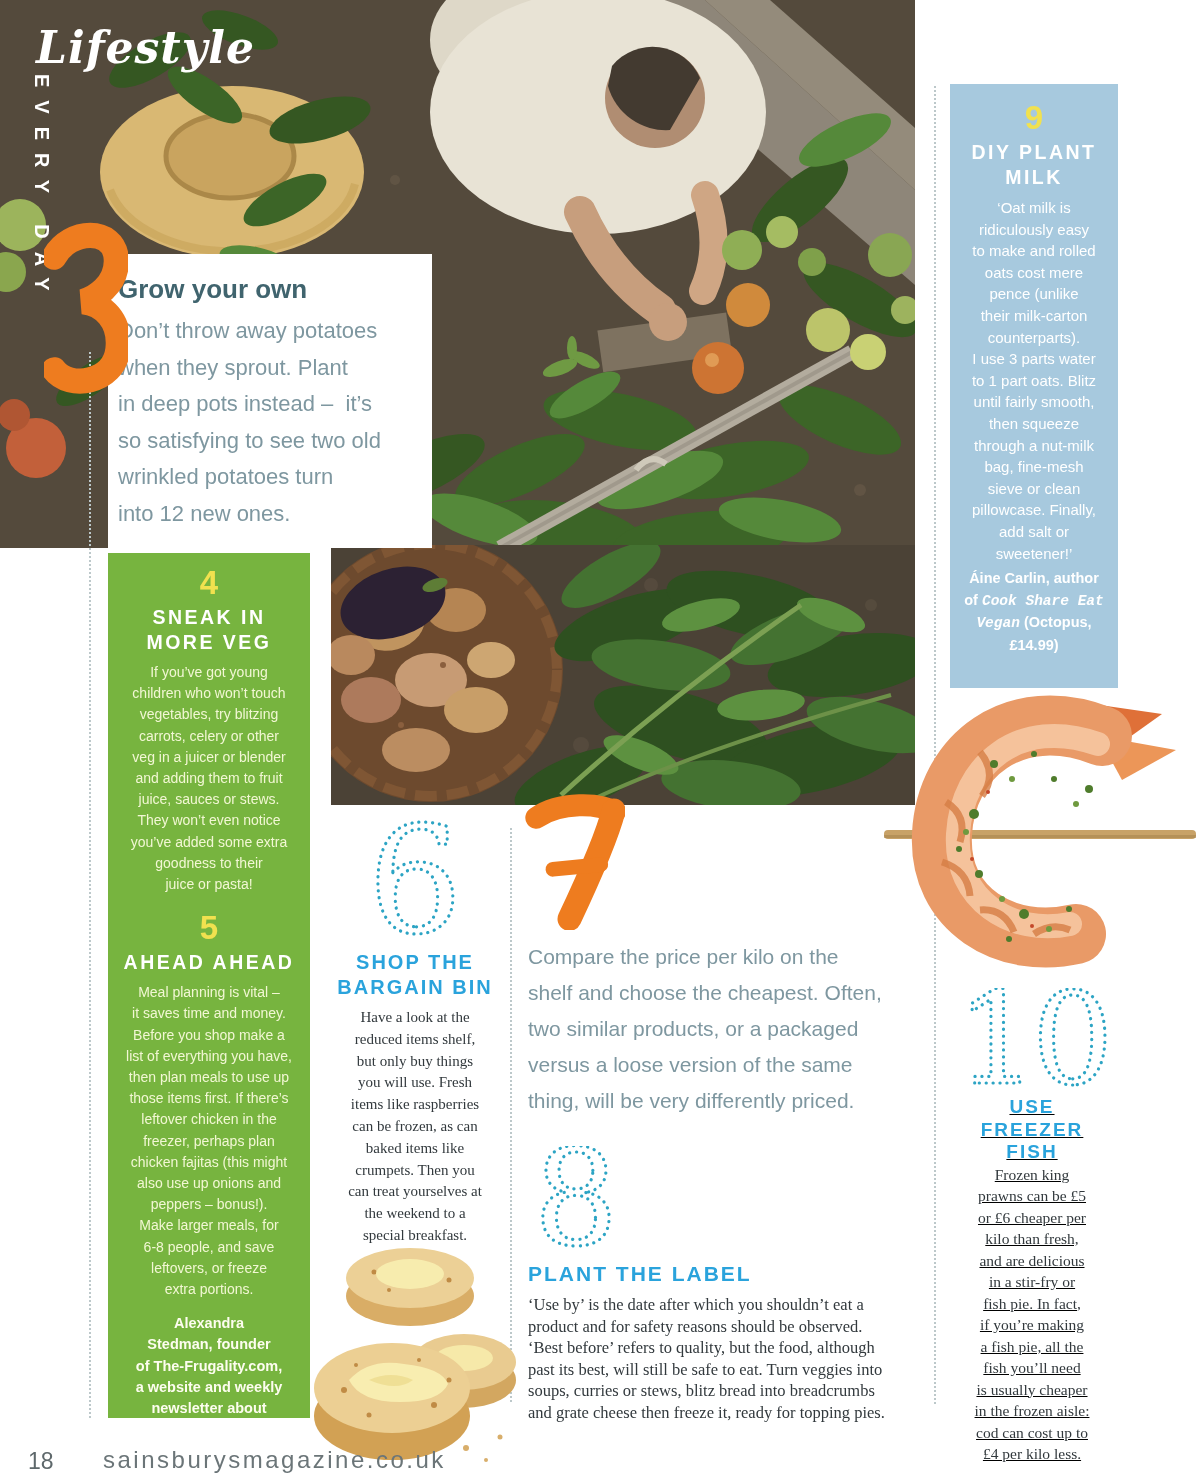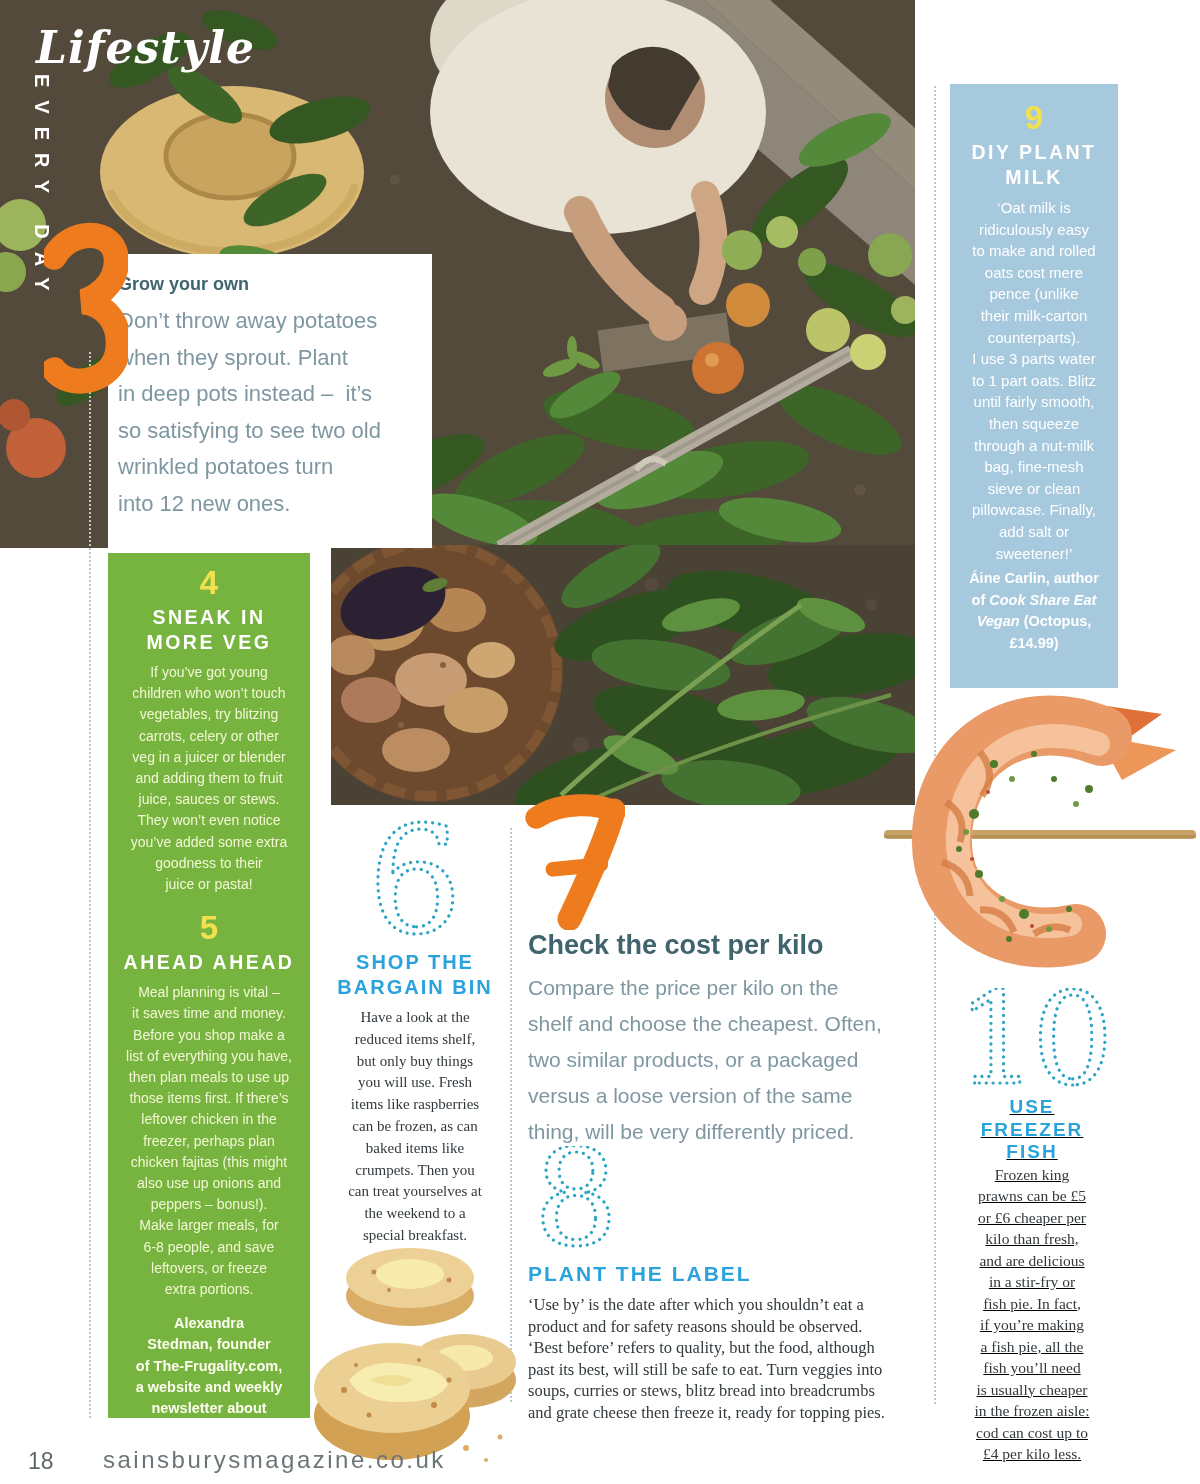--- a/index.html
+++ b/index.html
@@ -27,21 +27,21 @@
 
   
   .dotline{width:0;border-left:2px dotted var(--dot_line);}
   .dot-left{left:89px;top:352px;height:1066px;}
   .dot-mid{left:510px;top:828px;height:574px;}
   .dot-right{left:934px;top:86px;height:1318px;}
 
   
   .card3{left:108px;top:254px;width:324px;height:294px;background:#fff;
          padding:20px 0 0 10px;box-sizing:border-box;}
-  .card3 h2{margin:0;font-size:18px;font-weight:700;color:var(--ink_head);}
+  .card3 h2{margin:0;font-size:26px;font-weight:700;color:var(--ink_head);}
   .card3 .body{margin-top:8px;font-size:22px;line-height:36.5px;color:var(--ink_sans);}
   .num3{left:44px;top:220px;}
   .num7{left:525px;top:792px;}
 
   
   .tip7{left:528px;top:930px;width:402px;}
   .tip7 h2{margin:0;font-size:27px;font-weight:700;color:var(--ink_head);}
   .tip7 .body{margin-top:9px;font-size:21px;line-height:36px;color:var(--ink_sans);}
 
   
@@ -69,21 +69,21 @@
   .tip6 .blue-title{font-size:20px;line-height:25px;margin-top:6px;}
   .tip6 .body{margin-top:7px;font-size:15px;line-height:21.8px;}
   .tip8 .blue-title{font-size:21px;line-height:24px;margin-top:8px;}
   .tip8 .body{margin-top:8px;font-size:16.5px;line-height:21.5px;}
   .tip10 .blue-title{font-size:19px;line-height:22.5px;margin-top:4px;}
   .tip10 .body{font-size:15.5px;line-height:21.5px;}
 
   
   .pagenum{left:28px;top:1448px;font-size:23px;color:#5e686b;}
   .siteurl{left:103px;top:1446px;font-size:24px;letter-spacing:2.5px;color:var(--footer_ink);}
-  i{font-style:italic;}
+  i{font-style:italic;font-family:Liberation Mono, monospace;}
 </style>
 </head>
 <body>
 
 <div class="page">
 
   <div class="abs photo-main">
     <svg width="915" height="548" viewBox="0 0 915 548">
       <rect width="915" height="548" fill="#544a3c"></rect>
       <g fill="#6b5d4b" opacity="0.55">
@@ -301,21 +301,20 @@
   <div class="abs num7">
     <svg width="100" height="138" viewBox="0 0 100 150">
       <g fill="none" stroke="#ee7c1f" stroke-linecap="round">
         <path d="M8,28 C34,10 78,12 93,22" stroke-width="24"></path>
         <path d="M92,20 C84,52 60,104 44,138" stroke-width="26"></path>
         <path d="M26,84 L78,79" stroke-width="16"></path>
       </g>
     </svg>
   </div>
   <div class="abs tip7">
-    <h2>Check the cost per kilo</h2>
     <div class="body pre">Compare the price per kilo on the
 shelf and choose the cheapest. Often,
 two similar products, or a packaged
 versus a loose version of the same
 thing, will be very differently priced.</div>
   </div>
 
   <div class="abs tip8">
     <svg width="120" height="104" viewBox="0 0 120 104">
       <text x="48" y="98" text-anchor="middle" font-size="132" font-family="DejaVu Serif" style="fill:none;stroke:#2ca4c4;stroke-width:3.2;stroke-dasharray:0.1 6.8;stroke-linecap:round;">8</text>

